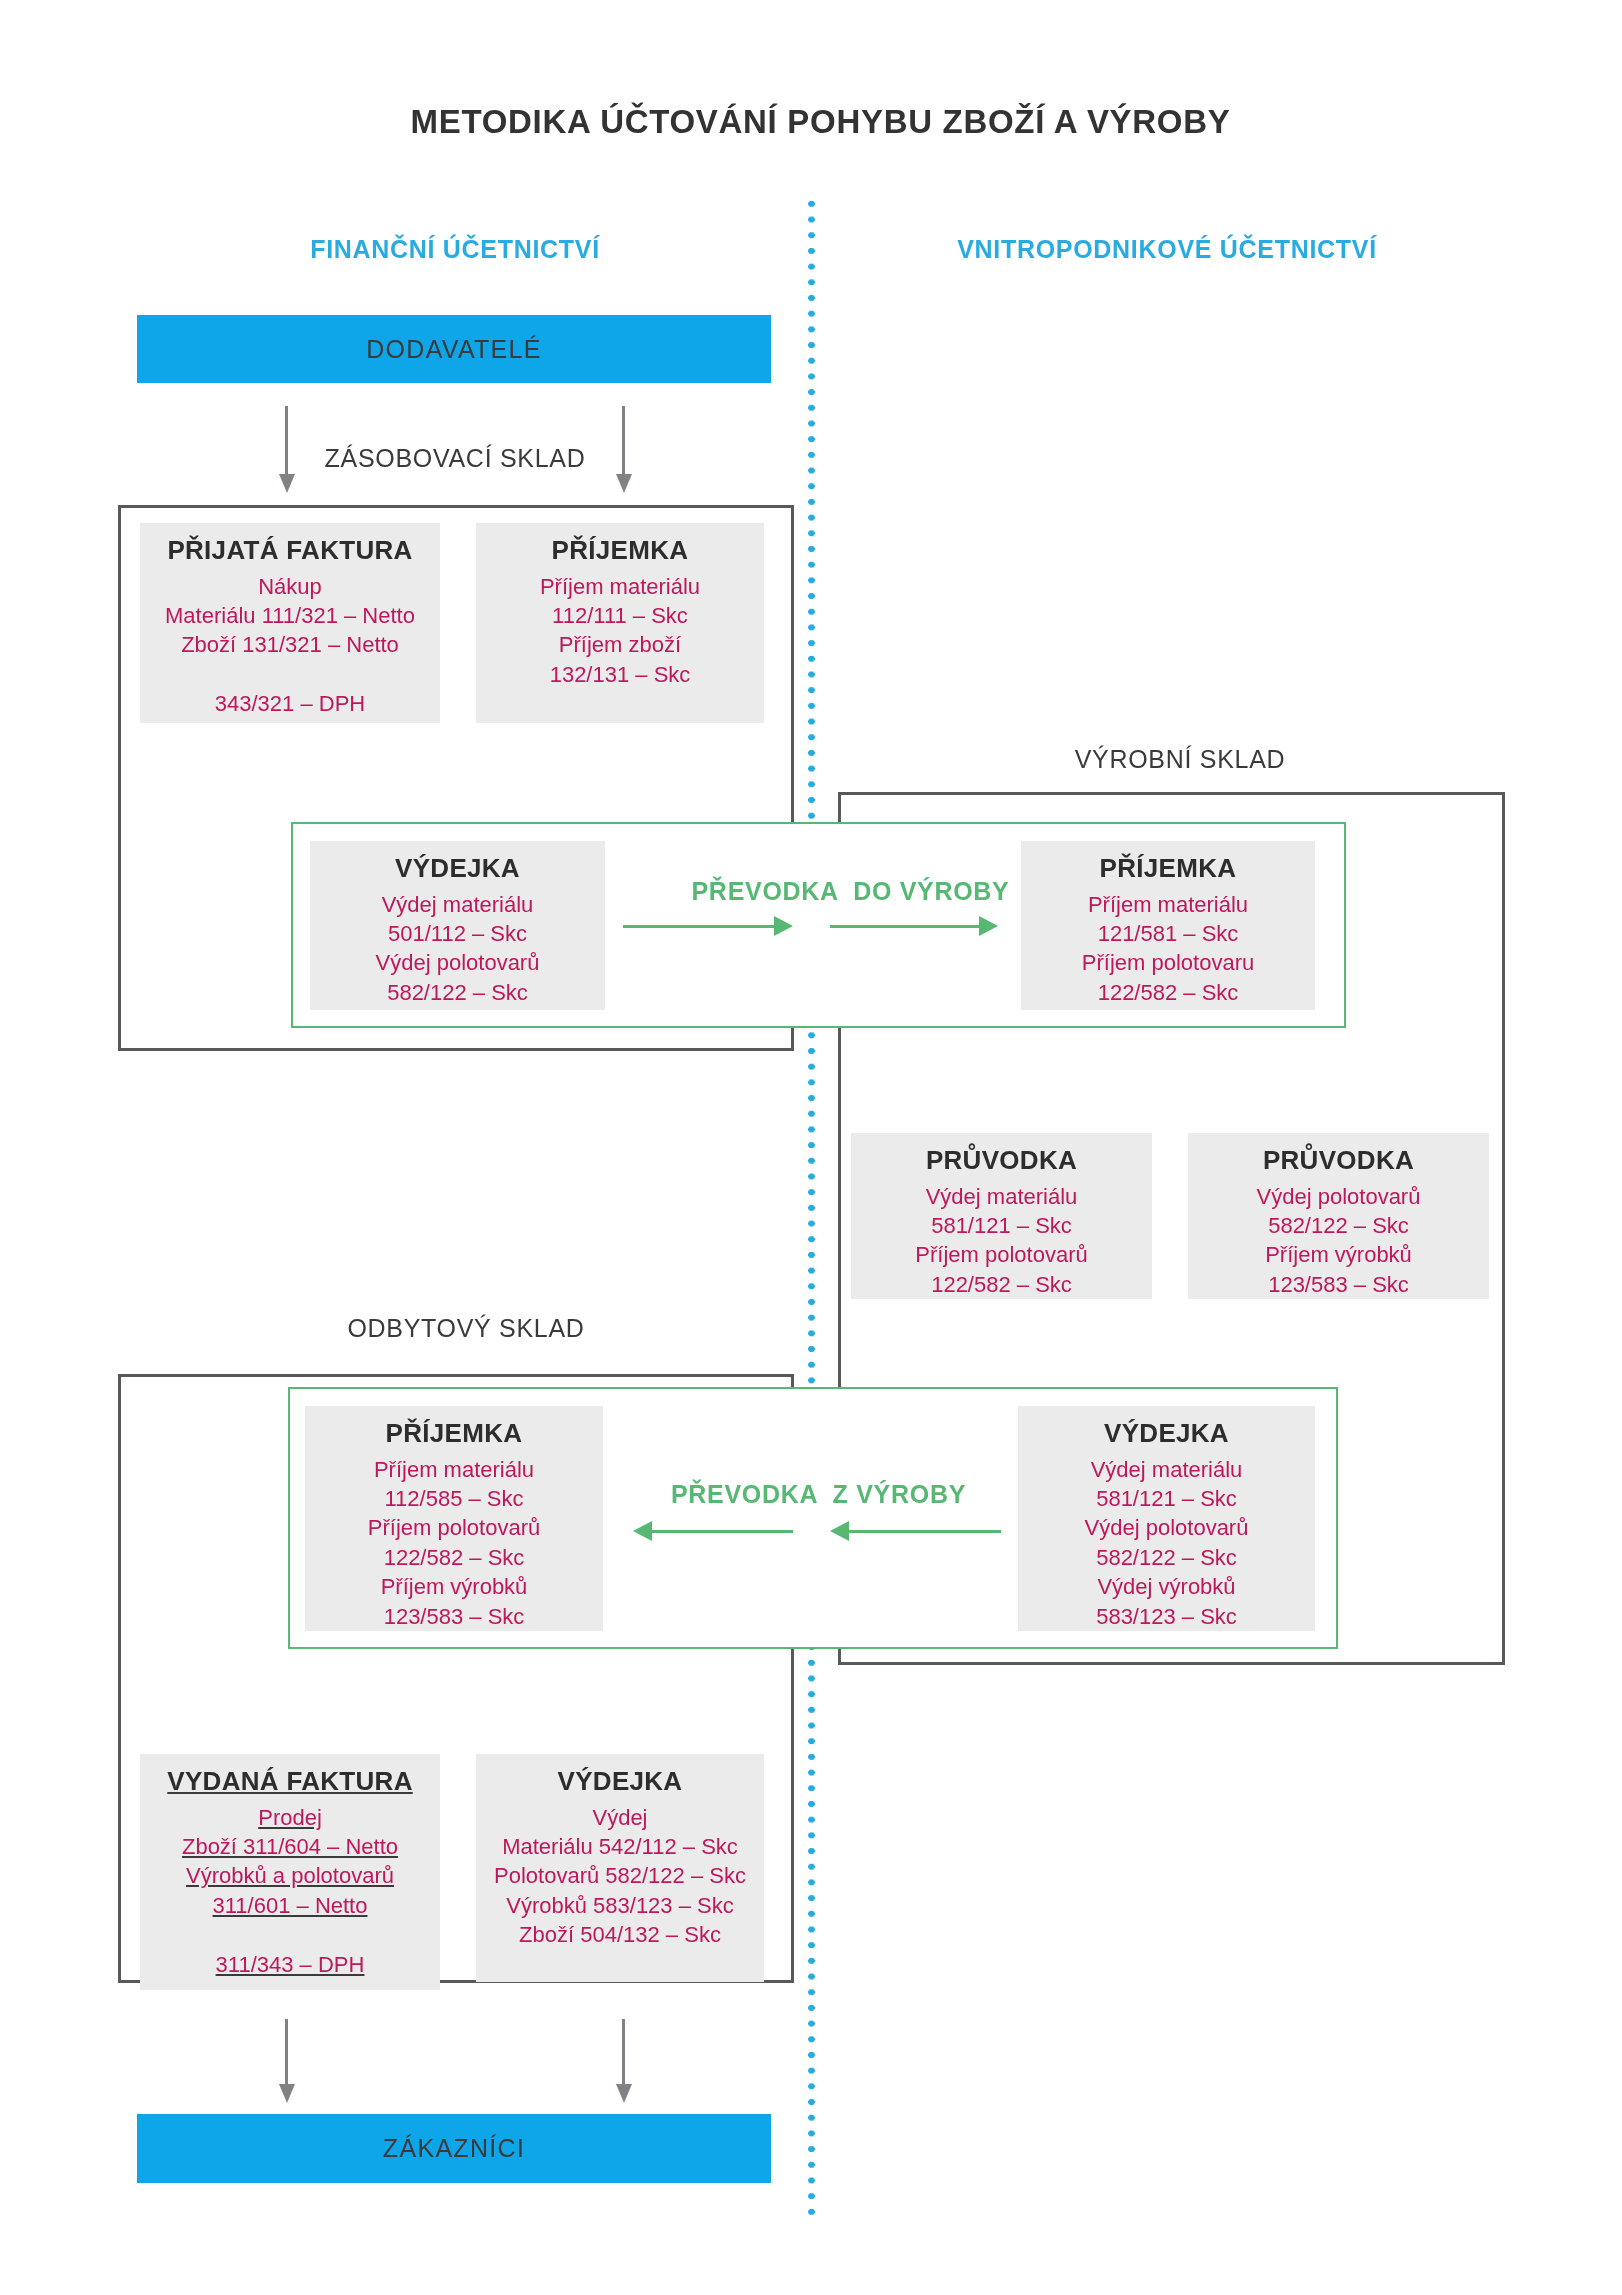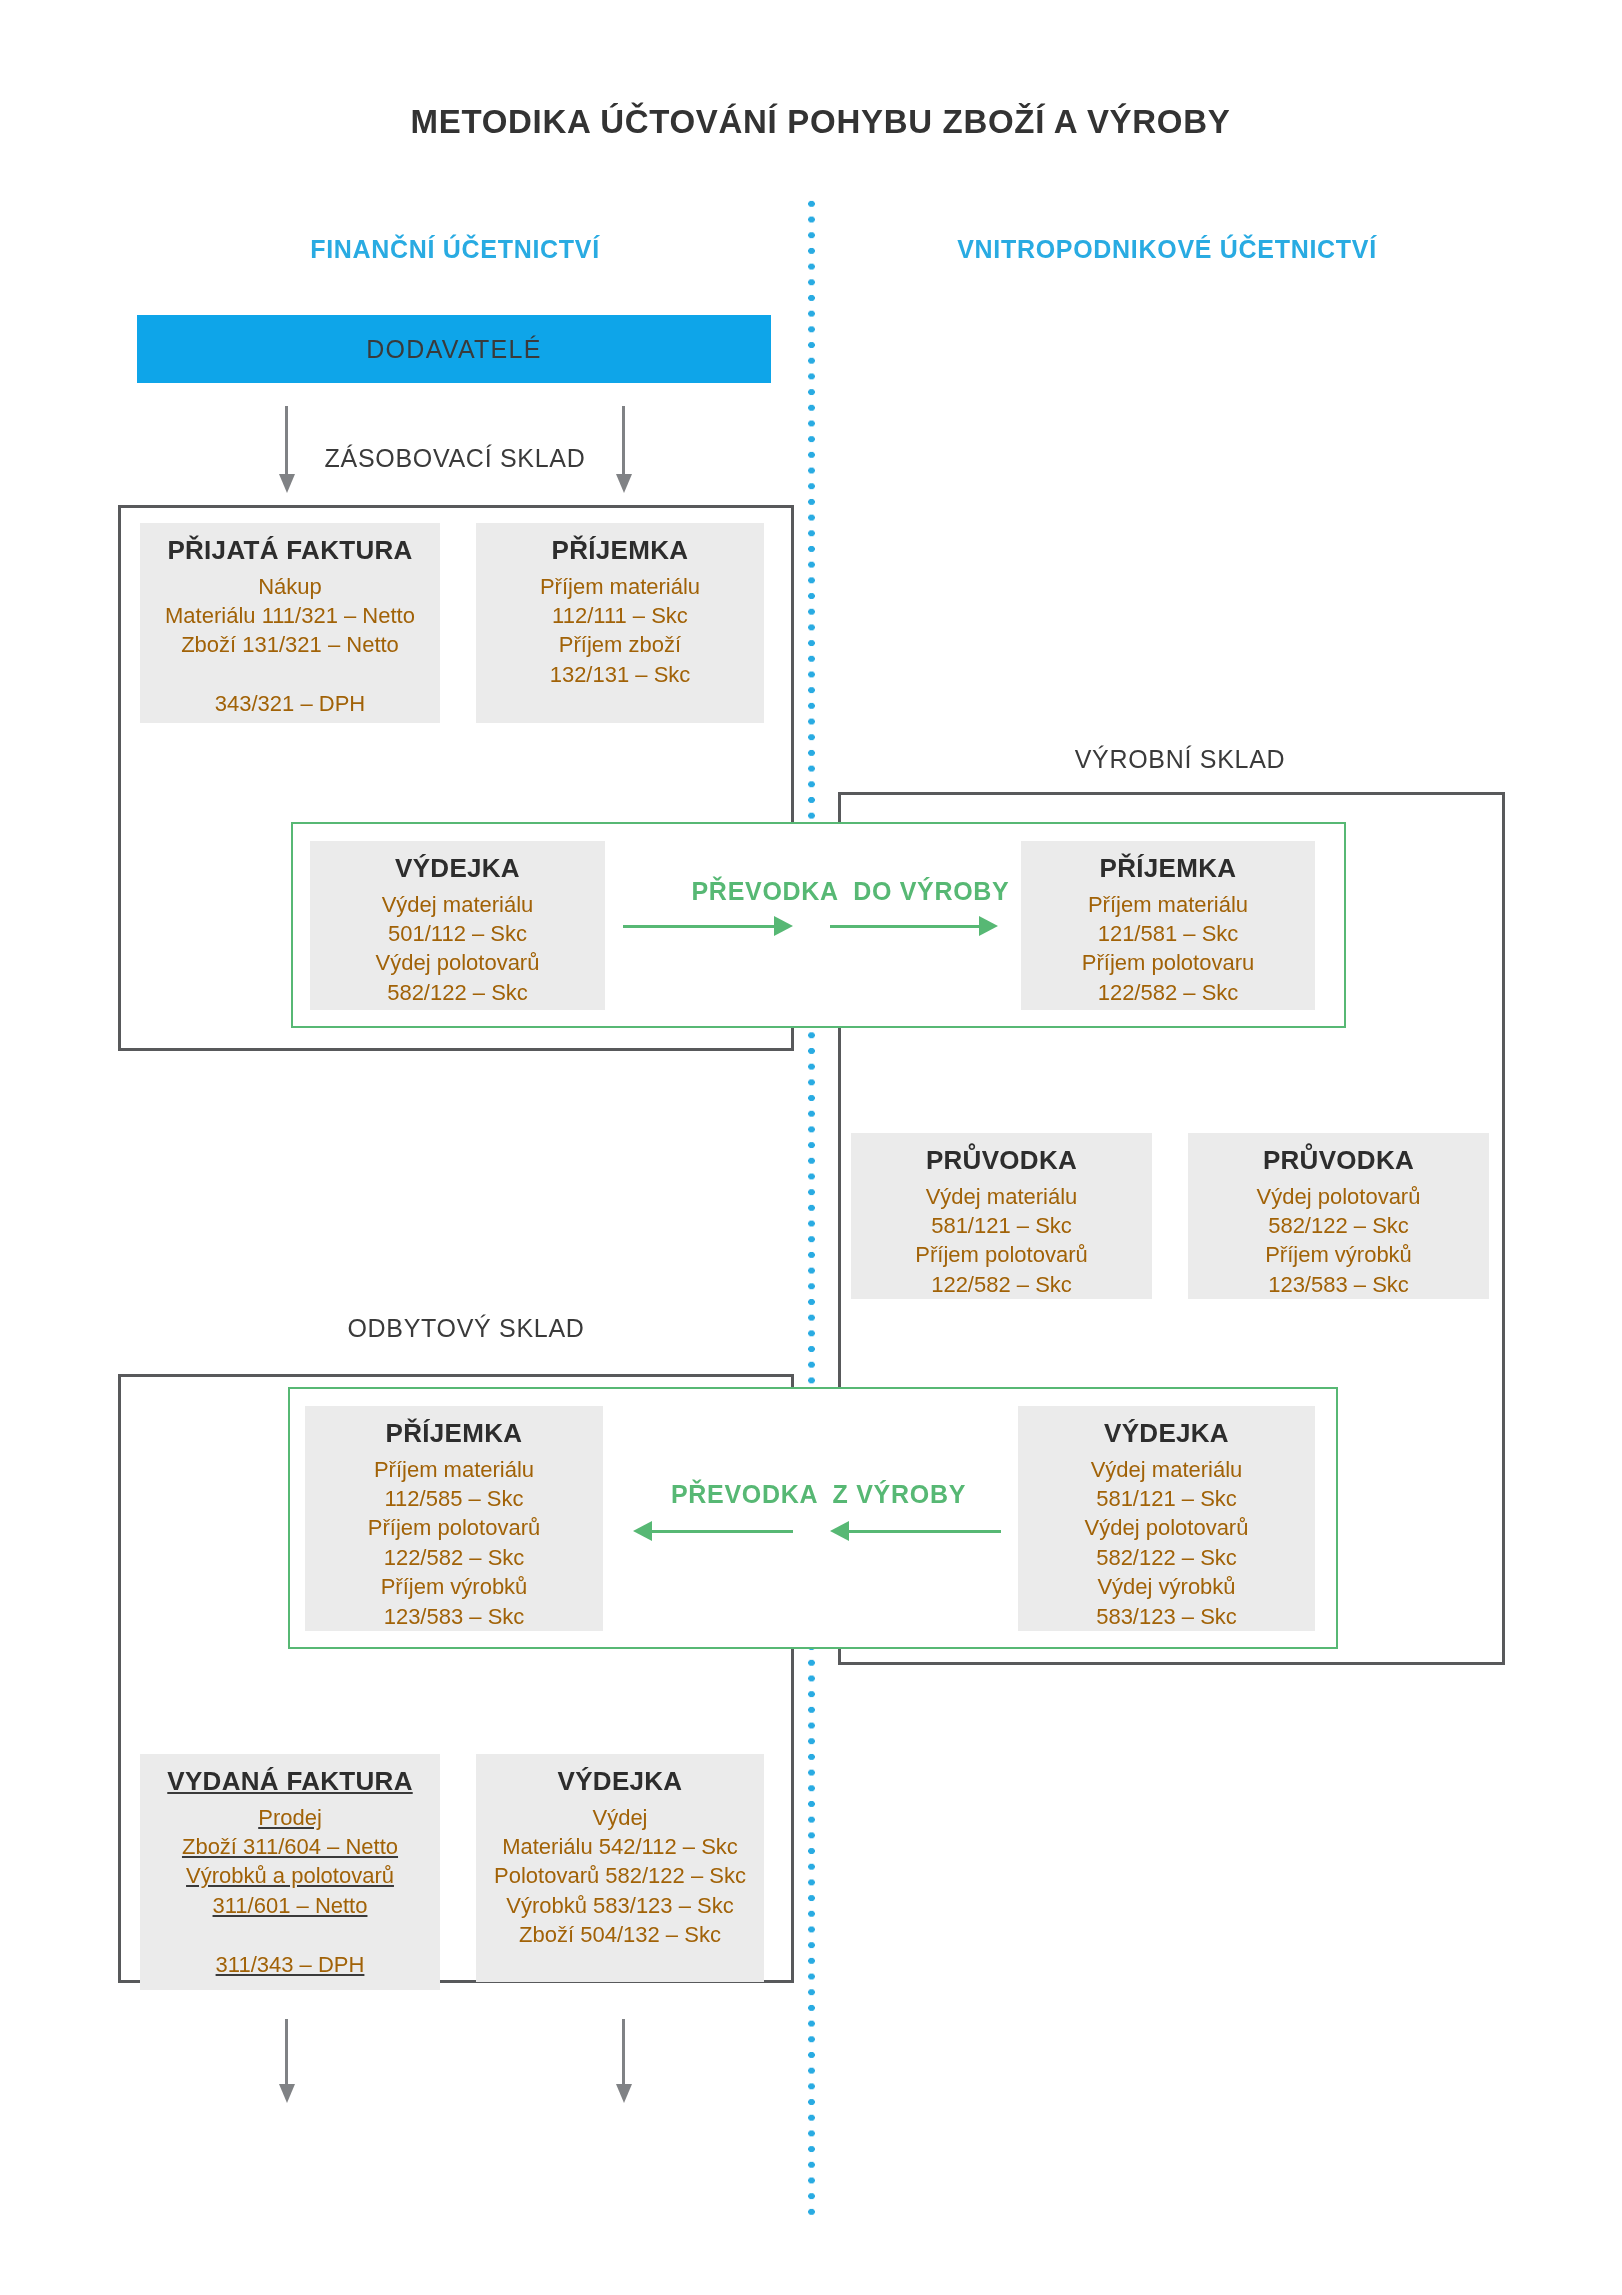--- a/index.html
+++ b/index.html
@@ -22,21 +22,21 @@
 
   .sec-label{display:flex;align-items:center;justify-content:center;
              font-size:25px;letter-spacing:0.7px;color:#3a3a3a;z-index:5;height:37px;}
 
   .bigbox{border:3.3px solid #58595B;background:transparent;z-index:2;}
   .greenbox{border:2.6px solid #57B874;background:#ffffff;z-index:3;}
 
   .card{background:#EBEBEB;text-align:center;padding-top:13px;z-index:4;}
   .card-title{font-size:26px;font-weight:bold;color:#2d2d2d;line-height:29px;
               margin-bottom:6.5px;letter-spacing:0.3px;}
-  .card-line{font-size:22px;color:#a16207;line-height:29.4px;min-height:29.4px;}
+  .card-line{font-size:22px;color:#be185d;line-height:29.4px;min-height:29.4px;}
 
   .transfer-label{display:flex;align-items:center;justify-content:center;height:37px;
                   font-size:25px;font-weight:bold;color:#57B874;letter-spacing:0.7px;
                   white-space:pre;z-index:5;}
 
   .arrow-v{width:17px;z-index:5;}
   .arrow-v .shaft{width:2.6px;margin:0 auto;background:#808285;height:calc(100% - 19.6px);}
   .arrow-v .head{width:0;height:0;margin:0 auto;
                  border-left:8.5px solid transparent;border-right:8.5px solid transparent;
                  border-top:19.6px solid #808285;}
@@ -196,15 +196,16 @@
 
   <div class="abs arrow-v" style="left:278px;top:2019px;height:85px;">
     <div class="shaft"></div>
     <div class="head"></div>
   </div>
   <div class="abs arrow-v" style="left:615px;top:2019px;height:85px;">
     <div class="shaft"></div>
     <div class="head"></div>
   </div>
 
+  <div class="abs band" style="left:137px;top:2114px;width:634px;height:69px;">ZÁKAZNÍCI</div>
 
 </div>
 
 
 </body></html>

